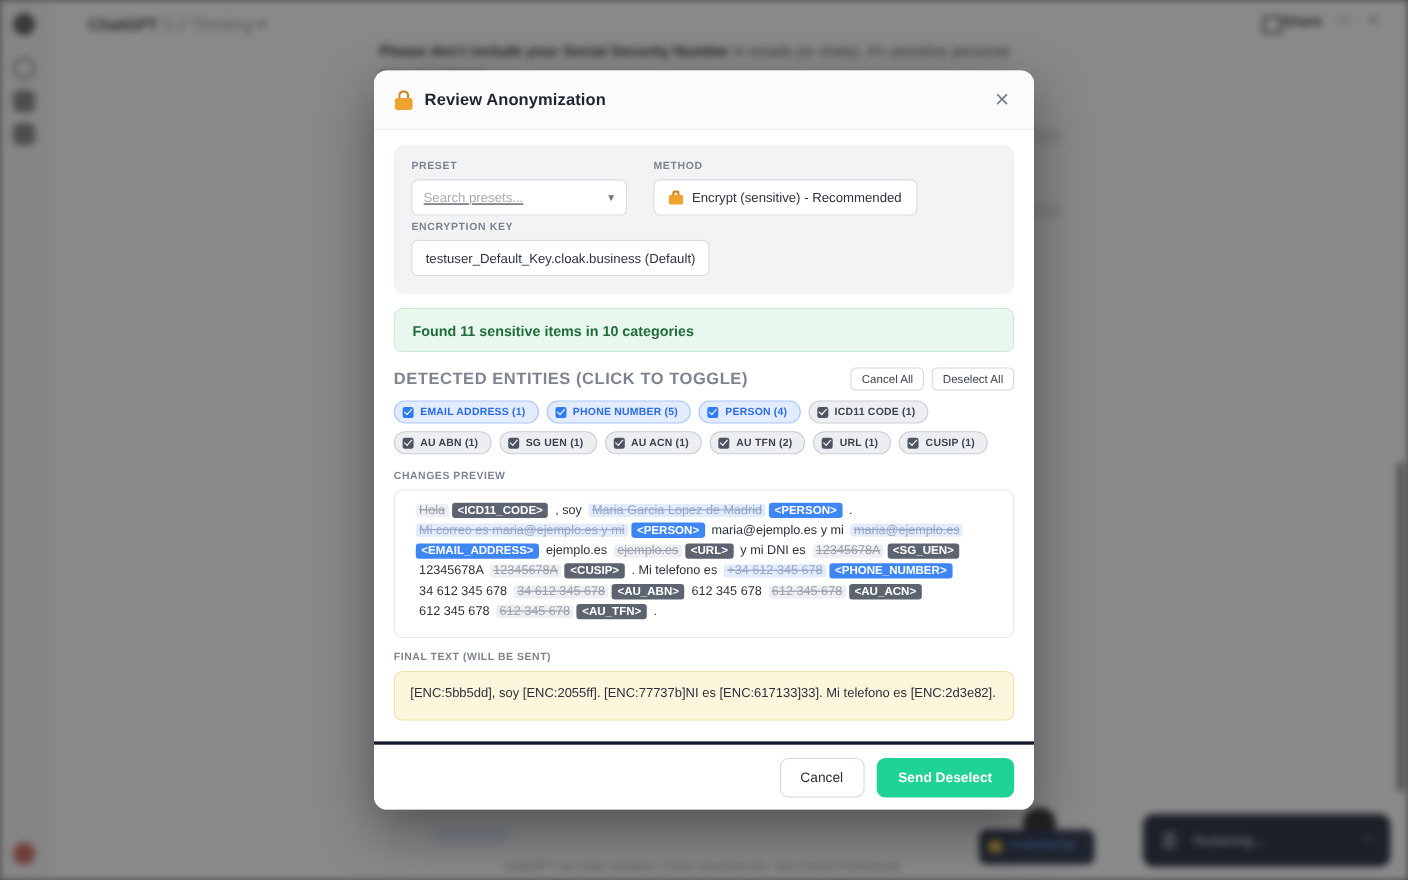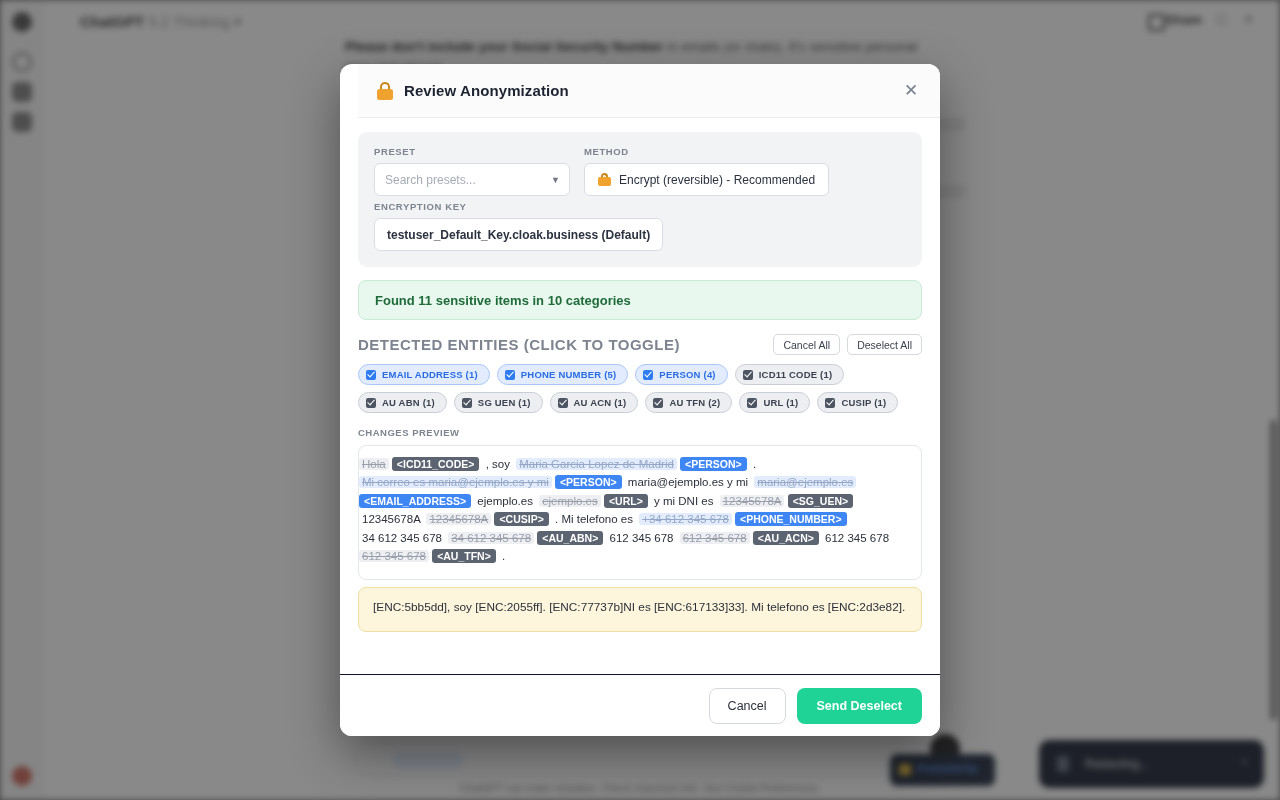--- a/index.html
+++ b/index.html
@@ -85,66 +85,66 @@
 
   
   #modal {
     position: absolute; left: 340px; top: 64px; width: 600px; height: 672px;
     background: #ffffff; border-radius: 12px;
     box-shadow: 0 18px 50px rgba(0,0,0,.42);
     display: flex; flex-direction: column; overflow: hidden;
   }
   #modal-header {
     height: 54px; flex: 0 0 54px; border-bottom: 1px solid #eaecef;
-    display: flex; align-items: center; padding: 0 16px 0 18px; background: #fbfbfc; margin-left: 18px;
+    display: flex; align-items: center; padding: 0 16px 0 18px; background: #fbfbfc;
   }
   #modal-header .lock {
     width: 18px; height: 18px; margin-right: 10px; position: relative; flex: 0 0 18px;
   }
   #modal-header .lock .body { position: absolute; left: 1px; bottom: 0; width: 16px; height: 11px; background: #f0a22e; border-radius: 2.5px; }
   #modal-header .lock .shackle { position: absolute; left: 4px; top: 0; width: 10px; height: 9px; border: 2.2px solid #c8861d; border-bottom: none; border-radius: 6px 6px 0 0; }
   #modal-title { font-size: 15px; font-weight: 700; color: #1d2330; letter-spacing: .1px; }
   #modal-close {
     margin-left: auto; width: 26px; height: 26px; border: none; background: none; cursor: pointer;
     color: #7a828f; font-size: 17px; line-height: 1; display: flex; align-items: center; justify-content: center;
   }
 
   #modal-body { flex: 1 1 auto; overflow: hidden; padding: 14px 18px 4px 18px; }
 
   .settings-panel {
     background: #f2f3f5; border-radius: 9px; padding: 14px 16px 16px 16px;
   }
   .field-label {
     font-size: 9.5px; letter-spacing: .6px; color: #7d8490; font-weight: 600; margin-bottom: 6px;
   }
-  .settings-row { display: flex; gap: 14px; }
+  .settings-row { display: flex; gap: 24px; }
   .preset-col { width: 196px; }
   .method-col { flex: 1 1 auto; }
   .preset-input {
     width: 100%; height: 33px; border: 1px solid #d9dde3; border-radius: 6px; background: #fff;
-    padding: 0 26px 0 10px; font-size: 12px; color: #2c3240; font-family: "Liberation Sans", sans-serif;
+    padding: 0 26px 0 10px; font-size: 12px; color: #2c3240; font-family: "Liberation Sans", sans-serif; text-decoration: underline;
   }
   .preset-input::placeholder { color: #a6acb6; }
   .preset-wrap { position: relative; }
   .preset-caret {
     position: absolute; right: 10px; top: 12px; font-size: 9px; color: #6f7682; pointer-events: none;
   }
   .method-box {
     height: 33px; border: 1px solid #d9dde3; border-radius: 6px; background: #fff;
     display: inline-flex; align-items: center; padding: 0 13px; font-size: 12px; color: #2c3240;
   }
   .method-box .mlock {
     width: 13px; height: 14px; margin-right: 8px; position: relative; flex: 0 0 13px;
   }
   .method-box .mlock .b { position: absolute; left: 0; bottom: 1px; width: 13px; height: 9px; background: #f0a22e; border-radius: 2px; }
   .method-box .mlock .s { position: absolute; left: 3px; top: 0; width: 7px; height: 7px; border: 2px solid #c8861d; border-bottom: none; border-radius: 5px 5px 0 0; }
   .key-block { margin-top: 5px; }
   .key-input {
     height: 33px; border: 1px solid #d9dde3; border-radius: 6px; background: #fff;
-    display: inline-flex; align-items: center; padding: 0 12px; font-size: 12px; color: #2c3240; font-weight: bold;
+    display: inline-flex; align-items: center; padding: 0 12px; font-size: 12px; color: #2c3240;
   }
 
   .found-banner {
     margin-top: 13px; background: #e9f8ee; border: 1px solid #c9ebd5; border-radius: 8px;
     height: 40px; display: flex; align-items: center; padding: 0 16px;
     font-size: 13px; font-weight: 700; color: #1f6b3a;
   }
 
   .entities-head {
     margin-top: 14px; display: flex; align-items: center;
@@ -170,38 +170,38 @@
   }
   .chip.active .box { background: #2f7bf0; }
   .chip .box::after {
     content: ""; position: absolute; left: 3px; top: 0.5px; width: 3px; height: 6px;
     border: solid #fff; border-width: 0 1.6px 1.6px 0; transform: rotate(42deg);
   }
 
   .preview-title { margin-top: 14px; font-size: 9.5px; letter-spacing: .5px; color: #7d8490; font-weight: 600; }
   .preview-box {
     margin-top: 7px; border: 1px solid #e3e6ea; border-radius: 8px; background: #fff;
-    padding: 9px 0; font-size: 11.5px; line-height: 18.4px; color: #2b303b;
+    padding: 9px 19px; font-size: 11.5px; line-height: 18.4px; color: #2b303b;
     height: 135px; overflow: hidden;
   }
   .tok { border-radius: 3px; padding: 0 3px; white-space: nowrap; }
   .tok.del { background: #edeff2; color: #9aa0ab; text-decoration: line-through; }
   .tok.del-blue { background: #e3ecfc; color: #94a7c6; text-decoration: line-through; }
   .tok.tag-gray { background: #5c6472; color: #fff; font-weight: 700; font-size: 10.5px; padding: 1px 5px; }
   .tok.tag-blue { background: #3f86f5; color: #fff; font-weight: 700; font-size: 10.5px; padding: 1px 5px; }
   .tok.plain { background: none; color: #2b303b; }
 
   .final-title { margin-top: 12px; font-size: 9.5px; letter-spacing: .5px; color: #7d8490; font-weight: 600; }
   .final-box {
     margin-top: 7px; border: 1px solid #f0dfa4; border-radius: 8px; background: #fdf6dc;
     padding: 12px 14px; font-size: 11.8px; color: #2b303b; height: 45px;
   }
 
   #modal-footer {
-    flex: 0 0 62px; border-top: 1px solid #0f172a; display: flex; align-items: center;
+    flex: 0 0 62px; border-top: 3px solid #0f172a; display: flex; align-items: center;
     justify-content: flex-end; gap: 11px; padding: 0 18px; background: #fff;
   }
   .btn-cancel {
     height: 36px; min-width: 72px; padding: 0 18px; border: 1px solid #d5d9df; background: #fff;
     border-radius: 8px; font-size: 12.5px; color: #2b303b; cursor: pointer;
     font-family: "Liberation Sans", sans-serif;
   }
   .btn-send {
     height: 36px; padding: 0 20px; border: none; background: #1fd296; border-radius: 8px;
     font-size: 12.5px; font-weight: 700; color: #fff; cursor: pointer;
@@ -275,21 +275,21 @@
             <span class="preset-caret">▼</span>
           </div>
         </div>
         <div class="method-col">
           <div class="field-label">METHOD</div>
           <div class="method-box">
             <span class="mlock">
                 <span class="s"></span>
                 <span class="b"></span>
               </span>
-            <span>Encrypt (reversible) - Recommended</span>
+            <span>Encrypt (sensitive) - Recommended</span>
           </div>
         </div>
       </div>
       <div class="key-block">
         <div class="field-label">ENCRYPTION KEY</div>
         <div class="key-input">testuser_Default_Key.cloak.business (Default)</div>
       </div>
     </div>
 
     <div class="found-banner">Found 11 sensitive items in 10 categories</div>
@@ -341,20 +341,21 @@
         </div>
         <div class="chip">
           <span class="box"></span>
           <span>CUSIP (1)</span>
         </div>
       </div>
 
     <div class="preview-title">CHANGES PREVIEW</div>
     <div class="preview-box" id="preview-box"><span class="tok del">Hola</span> <span class="tok tag-gray">&lt;ICD11_CODE&gt;</span> <span class="tok plain">, soy </span> <span class="tok del-blue">Maria Garcia Lopez de Madrid</span> <span class="tok tag-blue">&lt;PERSON&gt;</span> <span class="tok plain">. </span> <span class="tok del-blue">Mi correo es maria@ejemplo.es y mi</span> <span class="tok tag-blue">&lt;PERSON&gt;</span> <span class="tok plain">maria@ejemplo.es y mi </span> <span class="tok del-blue">maria@ejemplo.es</span> <span class="tok tag-blue">&lt;EMAIL_ADDRESS&gt;</span> <span class="tok plain">ejemplo.es </span> <span class="tok del">ejemplo.es</span> <span class="tok tag-gray">&lt;URL&gt;</span> <span class="tok plain"> y mi DNI es </span> <span class="tok del">12345678A</span> <span class="tok tag-gray">&lt;SG_UEN&gt;</span> <span class="tok plain">12345678A </span> <span class="tok del">12345678A</span> <span class="tok tag-gray">&lt;CUSIP&gt;</span> <span class="tok plain">. Mi telefono es </span> <span class="tok del-blue">+34 612 345 678</span> <span class="tok tag-blue">&lt;PHONE_NUMBER&gt;</span> <span class="tok plain">34 612 345 678 </span> <span class="tok del">34 612 345 678</span> <span class="tok tag-gray">&lt;AU_ABN&gt;</span> <span class="tok plain">612 345 678 </span> <span class="tok del">612 345 678</span> <span class="tok tag-gray">&lt;AU_ACN&gt;</span> <span class="tok plain">612 345 678 </span> <span class="tok del">612 345 678</span> <span class="tok tag-gray">&lt;AU_TFN&gt;</span> <span class="tok plain">.</span> </div>
 
+    <div class="final-title">FINAL TEXT (WILL BE SENT)</div>
     <div class="final-box">[ENC:5bb5dd], soy [ENC:2055ff]. [ENC:77737b]NI es [ENC:617133]33]. Mi telefono es [ENC:2d3e82].</div>
   </div>
 
   <div id="modal-footer">
     <button class="btn-cancel">Cancel</button>
     <button class="btn-send">Send Deselect</button>
   </div>
 </div>
 
 </body></html>

